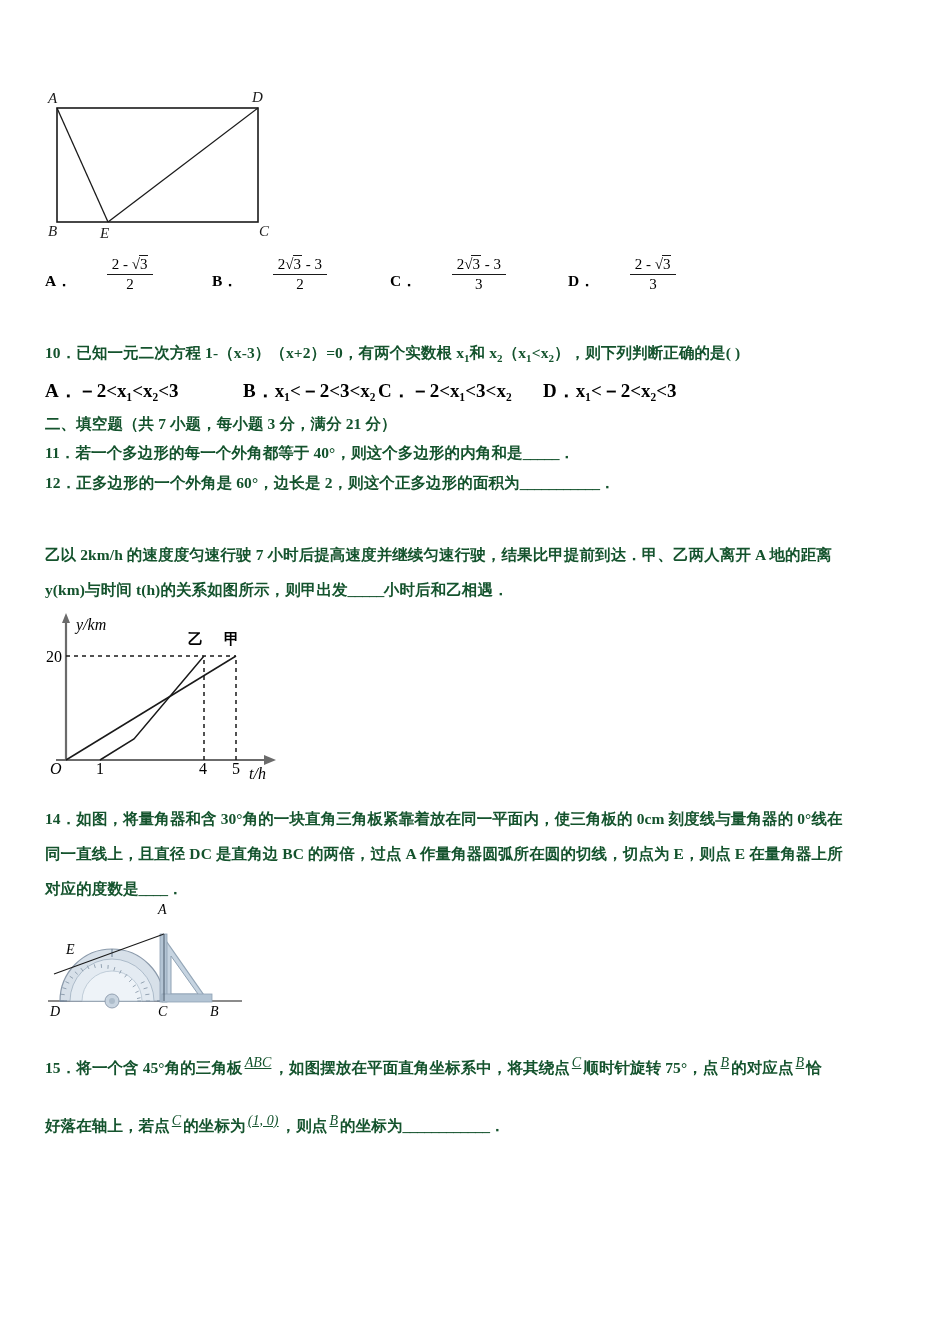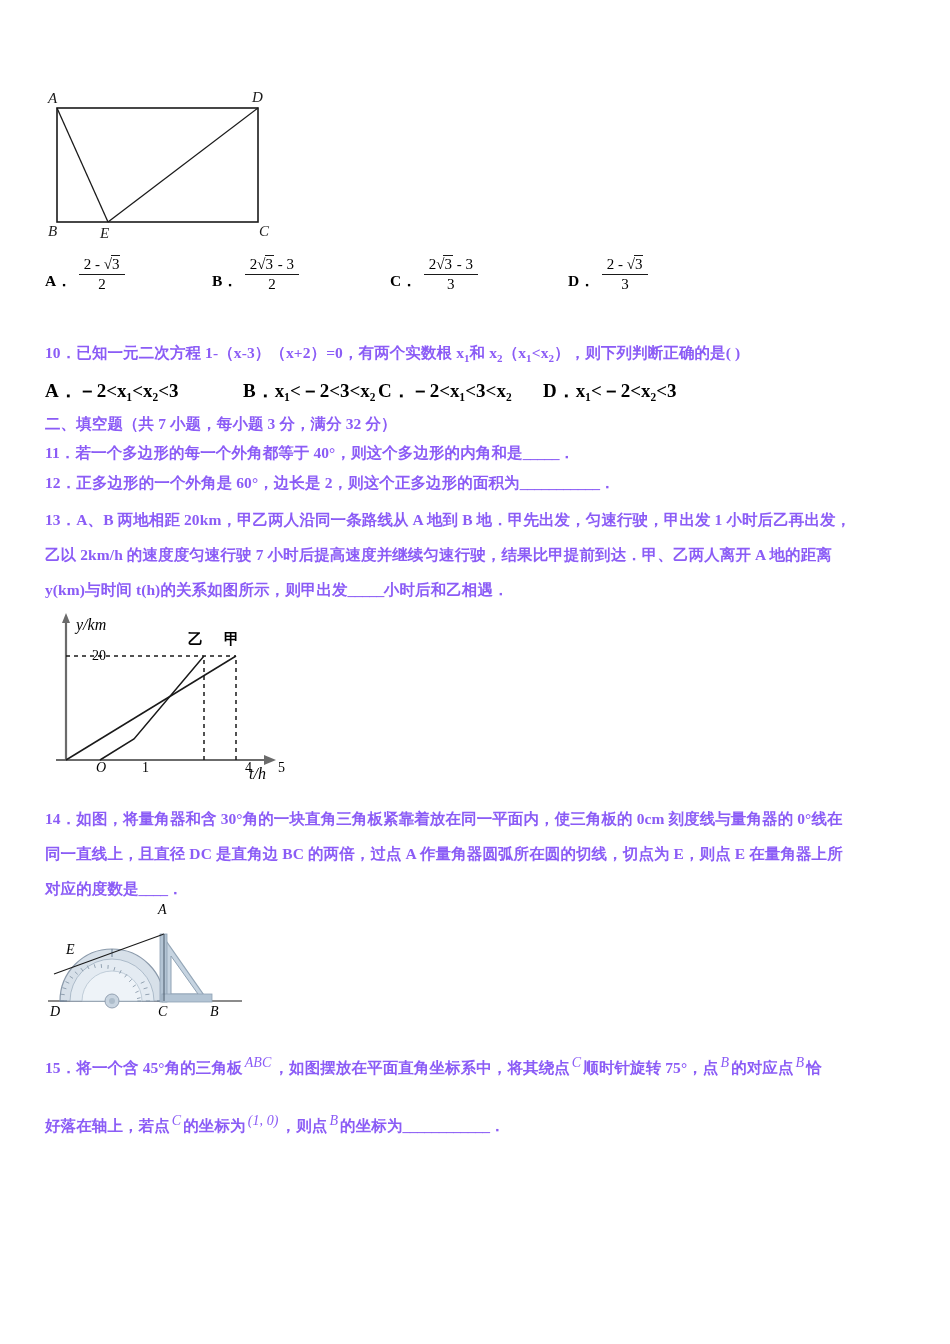--- a/index.html
+++ b/index.html
@@ -22,31 +22,32 @@
     height: 1344px;
   }
 
   
   .qtext {
     position: absolute;
     font-size: 15.5px;
     font-weight: bold;
     line-height: 1.5;
     letter-spacing: 0.1px;
-    color: #8b5cf6;
+    color: #14532d;
     white-space: nowrap;
   }
   .blank-s { letter-spacing: -0.5px; }
   .sup {
     font-style: italic;
     font-weight: normal;
     font-size: 14px;
     vertical-align: super;
     font-family: "Liberation Serif", serif;
     padding: 0 2px;
+    text-decoration: underline;
   }
 
   
   #fig-rect {
     position: absolute;
     left: 40px;
     top: 85px;
     width: 300px;
     height: 165px;
   }
@@ -75,20 +76,21 @@
     font-weight: bold;
   }
   .opt .tag { padding-bottom: 2px; }
   .frac {
     display: inline-flex;
     flex-direction: column;
     align-items: center;
     font-weight: normal;
     font-size: 15px;
     line-height: 1.15;
+    margin-left: 28px;
   }
   .frac .num {
     padding: 0 5px 1px 5px;
     white-space: nowrap;
   }
   .frac .den {
     border-top: 1.3px solid #1a1a1a;
     padding: 1px 5px 0 5px;
     width: 100%;
     text-align: center;
@@ -124,22 +126,21 @@
   }
   #fig-chart .axlbl {
     position: absolute;
     font-family: "Liberation Serif", serif;
     font-style: italic;
     font-size: 16px;
   }
   #fig-chart .ticklbl {
     position: absolute;
     font-family: "Liberation Serif", serif;
-    font-size: 14px;
-    margin-left: 46px;
+    font-size: 16px;
   }
   #fig-chart .cnlbl {
     position: absolute;
     font-family: "DejaVu Sans", sans-serif;
     font-size: 15px;
     font-weight: bold;
   }
 
   
   #fig-prot {
@@ -228,31 +229,30 @@
   <div class="mc-row" style="left:215px; top:378px;margin-left:28px;">
     <span>B．</span><span>x₁&lt;－2&lt;3&lt;x₂</span>
   </div>
   <div class="mc-row" style="left:378px; top:378px;">
     <span>C．</span><span>－2&lt;x₁&lt;3&lt;x₂</span>
   </div>
   <div class="mc-row" style="left:543px; top:378px;">
     <span>D．</span><span>x₁&lt;－2&lt;x₂&lt;3</span>
   </div>
 
-  <div class="qtext" style="left:45px; top:412px;">二、填空题（共 7 小题，每小题 3 分，满分 32 分）</div>
+  <div class="qtext" style="left:45px; top:412px;">二、填空题（共 7 小题，每小题 3 分，满分 21 分）</div>
 
   <div class="qtext" style="left:45px; top:441px;">
     <span>11．若一个多边形的每一个外角都等于 40°，则这个多边形的内角和是</span><span class="blank-s">_____</span><span>．</span>
   </div>
 
   <div class="qtext" style="left:45px; top:471px;">
     <span>12．正多边形的一个外角是 60°，边长是 2，则这个正多边形的面积为</span><span class="blank-s">___________</span><span>．</span>
   </div>
 
-  <div class="qtext" style="left:45px; top:508px;">13．A、B 两地相距 20km，甲乙两人沿同一条路线从 A 地到 B 地．甲先出发，匀速行驶，甲出发 1 小时后乙再出发，</div>
   <div class="qtext" style="left:45px; top:543px;">乙以 2km/h 的速度度匀速行驶 7 小时后提高速度并继续匀速行驶，结果比甲提前到达．甲、乙两人离开 A 地的距离</div>
   <div class="qtext" style="left:45px; top:578px;">
     <span>y(km)与时间 t(h)的关系如图所示，则甲出发</span><span class="blank-s">_____</span><span>小时后和乙相遇．</span>
   </div>
 
   <div id="fig-chart">
     <svg width="270" height="180" viewBox="0 0 270 180">
 
       <line x1="22" y1="152" x2="22" y2="12" stroke="#6b6b6b" stroke-width="2.2"></line>
       <polygon points="22,5 18,15 26,15" fill="#6b6b6b"></polygon>

